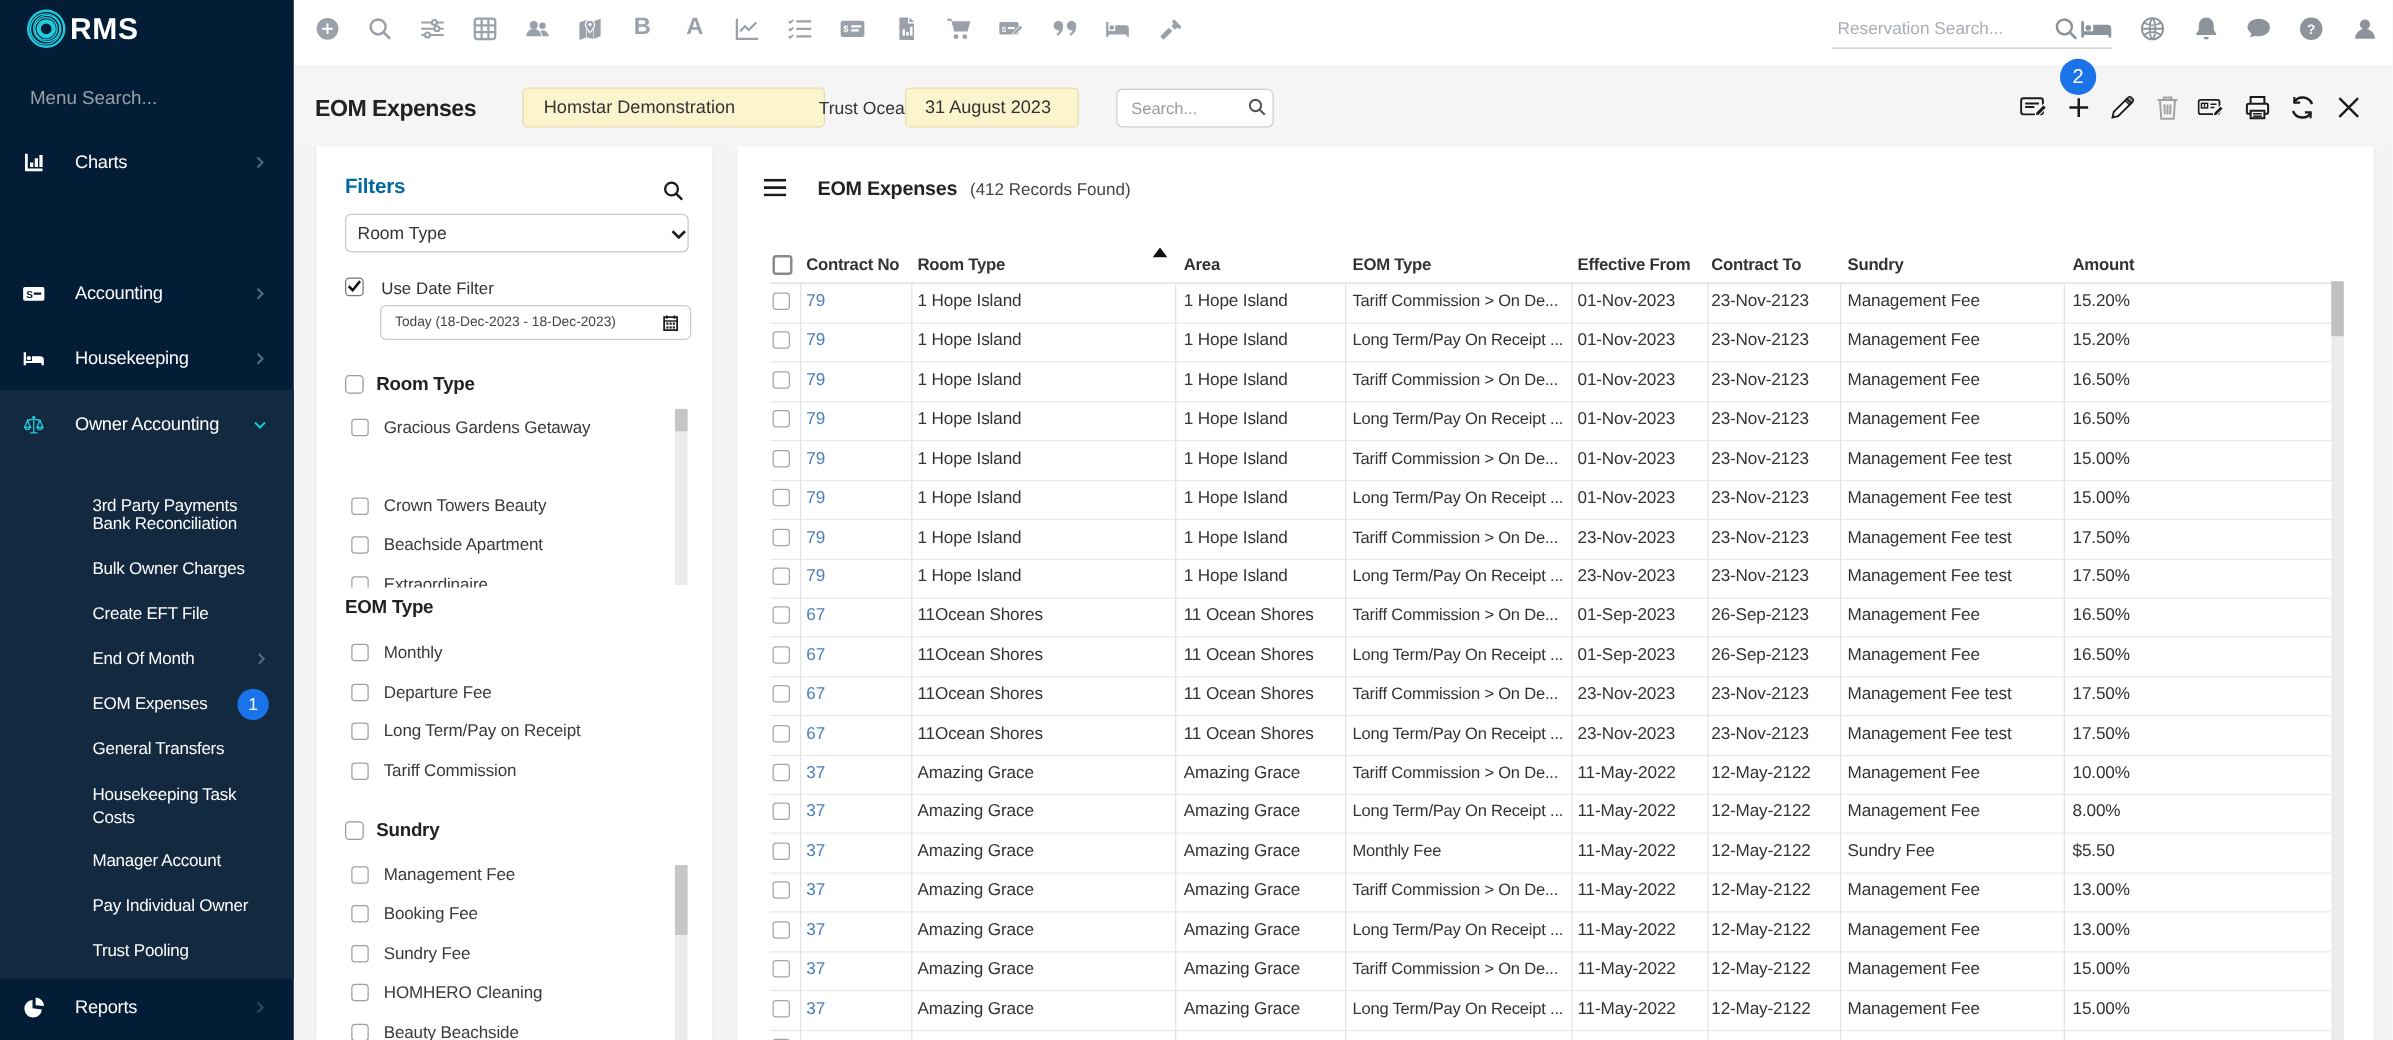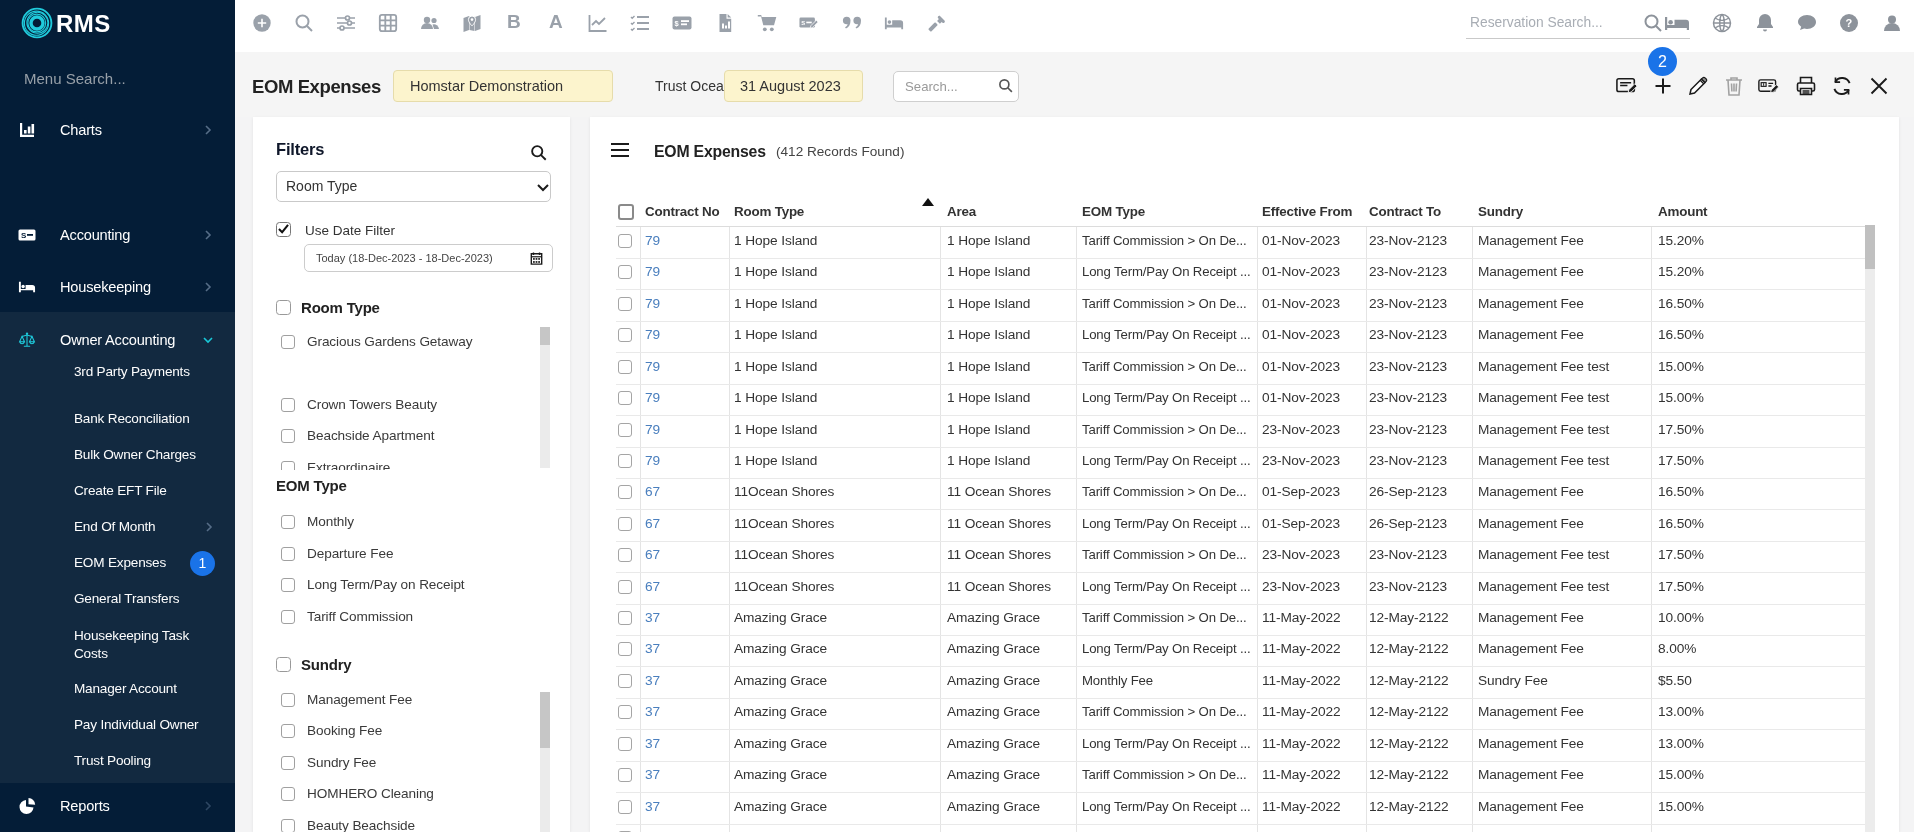--- a/index.html
+++ b/index.html
@@ -87,21 +87,21 @@
         <circle cx="10" cy="2" r="1.3" fill="#1fc9da" stroke="none"></circle>
         <path d="M10 3v12.5M7 16h6M10 3.5L4.5 5M10 3.5L15.5 5" stroke-linecap="round"></path>
         <path d="M4.5 5l-2.7 6h5.4zM2 11.2a2.6 2.6 0 0 0 5 0"></path>
         <path d="M15.5 5l-2.7 6h5.4zM13 11.2a2.6 2.6 0 0 0 5 0"></path>
       </svg>
     <span class="txt">Owner Accounting</span>
     <svg class="chev" viewBox="0 0 10 10" fill="none">
         <path d="M1 3l4 4 4-4" stroke="#19c8d8" stroke-width="1.6"></path>
       </svg>
   </div>
-  <div class="subitem" style="top:364px;">3rd Party Payments</div>
+  <div class="subitem" style="top:397px;">3rd Party Payments</div>
   <div class="subitem" style="top:411px;">Bank Reconciliation</div>
   <div class="subitem" style="top:447px;">Bulk Owner Charges</div>
   <div class="subitem" style="top:483px;">Create EFT File</div>
   <div class="subitem" style="top:519px;">End Of Month</div>
   <svg class="abs" style="left:204px;top:522px;" width="10" height="10" viewBox="0 0 10 10" fill="none">
       <path d="M3 1l4 4-4 4" stroke="#566d87" stroke-width="1.6"></path>
     </svg>
   <div class="subitem" style="top:555px;">EOM Expenses</div>
   <div class="badge" style="left:190px;top:551px;width:25px;height:25px;font-size:14px;line-height:25px;">1</div>
   <div class="subitem" style="top:591px;">General Transfers</div>
@@ -225,21 +225,21 @@
       <text x="6.5" y="14" font-size="11" font-weight="bold" fill="#fff" font-family="Liberation Sans">?</text>
     </svg>
   <svg class="tbi" style="left:1647px" viewBox="0 0 20 20" fill="#8d939b">
       <circle cx="10" cy="6.5" r="4"></circle>
       <path d="M2 18a8 8 0 0 1 16 0z"></path>
     </svg>
 </div>
 
 <div class="abs" id="toolbar" style="left:235px;top:52px;width:1679px;height:65px;background:#f5f5f5;">
   <div class="abs" style="left:17px;top:24px;font-size:18.5px;font-weight:bold;color:#222;letter-spacing:-0.4px;">EOM Expenses</div>
-  <div class="abs" style="left:158px;top:18px;width:220px;height:32px;background:#fcf4cd;border:1px solid #e6dcab;border-radius:4px;font-size:14.5px;color:#333;line-height:30px;padding-left:16px;">Homstar Demonstration</div>
+  <div class="abs" style="left:183px;top:18px;width:242px;height:32px;background:#fcf4cd;border:1px solid #e6dcab;border-radius:4px;font-size:14.5px;color:#333;line-height:30px;padding-left:16px;">Homstar Demonstration</div>
   <div class="abs" style="left:420px;top:26px;font-size:14px;color:#333;">Trust Ocean</div>
   <div class="abs" style="left:489px;top:18px;width:139px;height:32px;background:#fcf4cd;border:1px solid #e6dcab;border-radius:4px;font-size:14.5px;color:#333;line-height:30px;padding-left:15px;">31 August 2023</div>
   <div class="abs" style="left:658px;top:19px;width:126px;height:31px;background:#fff;border:1px solid #cfcfcf;border-radius:5px;font-size:13.2px;color:#9a9a9a;line-height:29px;padding-left:11px;">Search...</div>
   <svg class="abs" style="left:763px;top:26px" width="15" height="15" viewBox="0 0 20 20" fill="none" stroke="#555" stroke-width="2.2">
       <circle cx="8.5" cy="8.5" r="6"></circle>
       <path d="M13 13l5.5 5.5"></path>
     </svg>
 
   <svg class="ab-ic" style="left:1381px" viewBox="0 0 24 22">
       <rect x="1" y="3" width="19" height="14" rx="2" fill="none" stroke="#1b1b1b" stroke-width="1.7"></rect>
@@ -279,21 +279,21 @@
     </svg>
   <svg class="ab-ic" style="left:1633px" viewBox="0 0 22 22" fill="none" stroke="#1b1b1b" stroke-width="1.9">
       <path d="M3.5 3.5l15 15M18.5 3.5l-15 15"></path>
     </svg>
   <div class="badge" style="left:1413px;top:-5px;width:29px;height:29px;font-size:16px;line-height:29px;z-index:9;">2</div>
 </div>
 
 <div class="abs" id="content" style="left:235px;top:117px;width:1679px;height:715px;background:#f4f4f5;"></div>
 
 <div class="abs" id="filtercard" style="left:253px;top:117px;width:317px;height:715px;background:#fff;box-shadow:0 1px 3px rgba(0,0,0,0.08);">
-  <div class="abs" style="left:23px;top:23px;font-size:16.5px;font-weight:bold;color:#0f172a;letter-spacing:-0.2px;">Filters</div>
+  <div class="abs" style="left:23px;top:23px;font-size:16.5px;font-weight:bold;color:#0369a1;letter-spacing:-0.2px;">Filters</div>
   <svg class="abs" style="left:277px;top:27px" width="17" height="17" viewBox="0 0 20 20" fill="none" stroke="#1b1b1b" stroke-width="2.2">
       <circle cx="8.5" cy="8.5" r="6"></circle>
       <path d="M13 13l5.5 5.5"></path>
     </svg>
   <div class="abs" style="left:23px;top:54px;width:275px;height:31px;border:1px solid #c9c9c9;border-radius:5px;font-size:14px;color:#333;line-height:29px;padding-left:9px;">Room Type</div>
   <svg class="abs" style="left:284px;top:66px" width="12" height="10" viewBox="0 0 12 9" fill="none">
       <path d="M1 1.5l5 5 5-5" stroke="#1b1b1b" stroke-width="2"></path>
     </svg>
 
   <div class="abs" style="left:23px;top:105px;width:15px;height:15px;border:1.5px solid #777;border-radius:3.5px;background:#fff;"></div>

